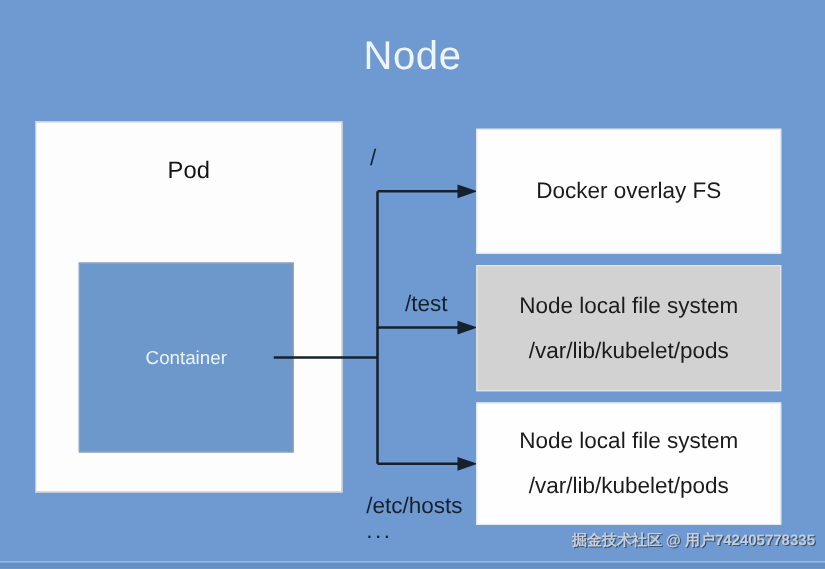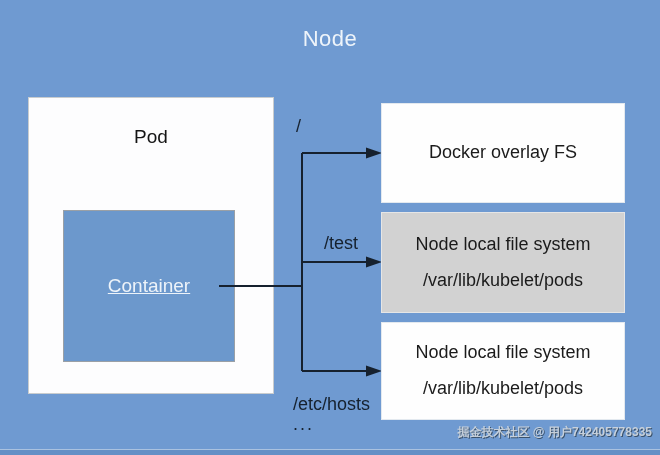--- a/index.html
+++ b/index.html
@@ -18,21 +18,21 @@
     height: 455px;
     background: #6f9ad1;
   }
   .title {
     position: absolute;
     top: 26px;
     left: 0;
     width: 660px;
     margin: 0;
     text-align: center;
-    font-size: 22px;
+    font-size: 32px;
     font-weight: 400;
     color: #eef4fa;
     letter-spacing: 0.5px;
   }
   .pod-box {
     position: absolute;
     left: 28px;
     top: 97px;
     width: 244px;
     height: 295px;
@@ -54,23 +54,22 @@
     top: 112px;   
     width: 170px;
     height: 150px;
     background: #6c98cc;
     border: 1px solid #9aa0a6;
     display: flex;
     align-items: center;
     justify-content: center;
   }
   .container-label {
-    font-size: 19px;
+    font-size: 15px;
     color: #edf3f9;
-    text-decoration: underline;
   }
   .edges {
     position: absolute;
     left: 0;
     top: 0;
     width: 660px;
     height: 455px;
     pointer-events: none;
   }
   .edge-label {

